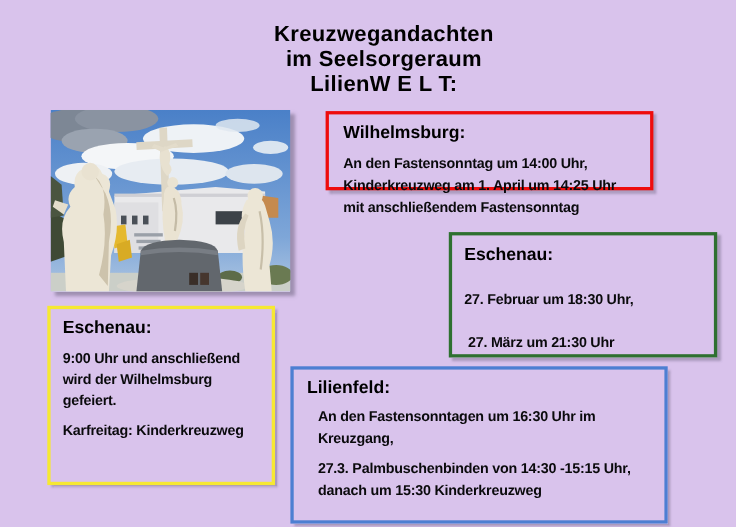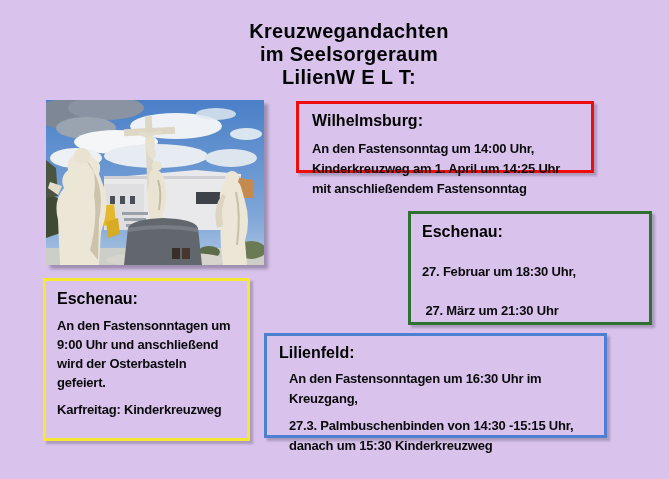--- a/index.html
+++ b/index.html
@@ -22,21 +22,21 @@
   }
   .box h2{margin:0;font-size:16px;line-height:19px;font-weight:bold;color:#000;}
   .box .p{margin-top:9px;font-weight:bold;font-size:13px;letter-spacing:-0.2px;}
   .line{white-space:pre;}
   #box-wilhelmsburg{left:296px;top:101px;width:298px;height:72px;border-color:#ee0c0c;padding:7px 13px;}
   #box-wilhelmsburg .p{line-height:20px;}
   #box-eschenau{left:408px;top:211px;width:244px;height:114px;border-color:#2e7030;padding:8px 11px;}
   #box-eschenau .p{line-height:17px;margin-top:22px;}
   #box-traisen{left:43px;top:278px;width:207px;height:163px;border-color:#f6e832;padding:8px 11px;}
   #box-traisen .p{line-height:19px;margin-top:8px;}
-  #box-lilienfeld{left:264px;top:333px;width:343px;height:105px;border-color:#4d7fd2;padding:7px 12px;}
+  #box-lilienfeld{left:264px;top:333px;width:343px;height:143px;border-color:#4d7fd2;padding:7px 12px;}
   #box-lilienfeld .p{line-height:20px;margin-top:7px;margin-left:10px;}
 </style>
 </head>
 <body>
 
 <div class="page">
 
   <div class="title">
     <div>Kreuzwegandachten</div>
     <div>im Seelsorgeraum</div>
@@ -139,23 +139,22 @@
       <div class="line">27. Februar um 18:30 Uhr,</div>
     </div>
     <div class="p">
       <div class="line"> 27. März um 21:30 Uhr</div>
     </div>
   </div>
 
   <div class="box" id="box-traisen">
     <h2>Eschenau:</h2>
     <div class="p">
-      <div class="line">An den Fastensonntagen um</div>
       <div class="line">9:00 Uhr und anschließend</div>
-      <div class="line">wird der Osterbasteln</div>
+      <div class="line">wird der Wilhelmsburg</div>
       <div class="line">gefeiert.</div>
     </div>
     <div class="p">
       <div class="line">Karfreitag: Kinderkreuzweg</div>
     </div>
   </div>
 
   <div class="box" id="box-lilienfeld">
     <h2>Lilienfeld:</h2>
     <div class="p">

